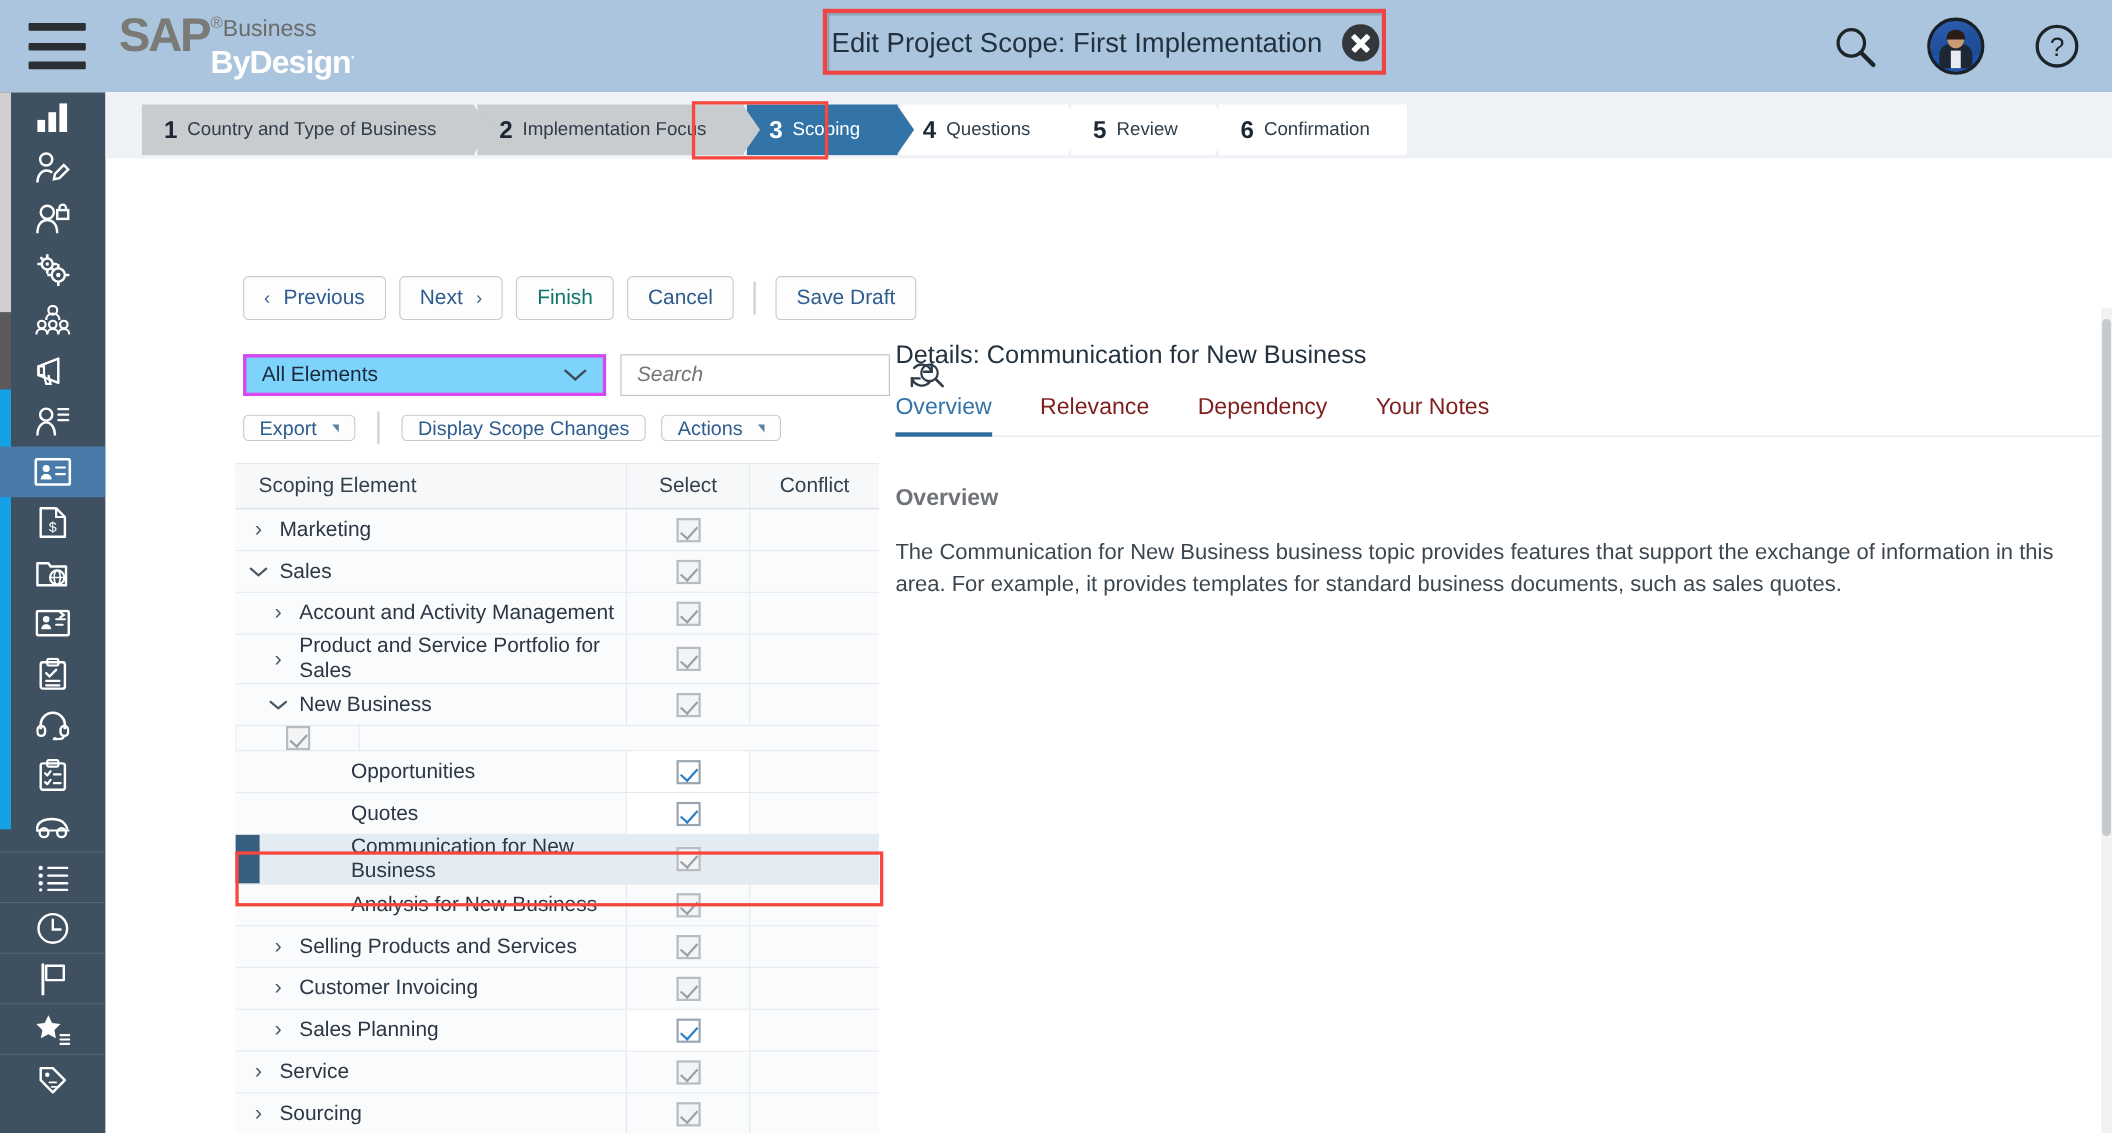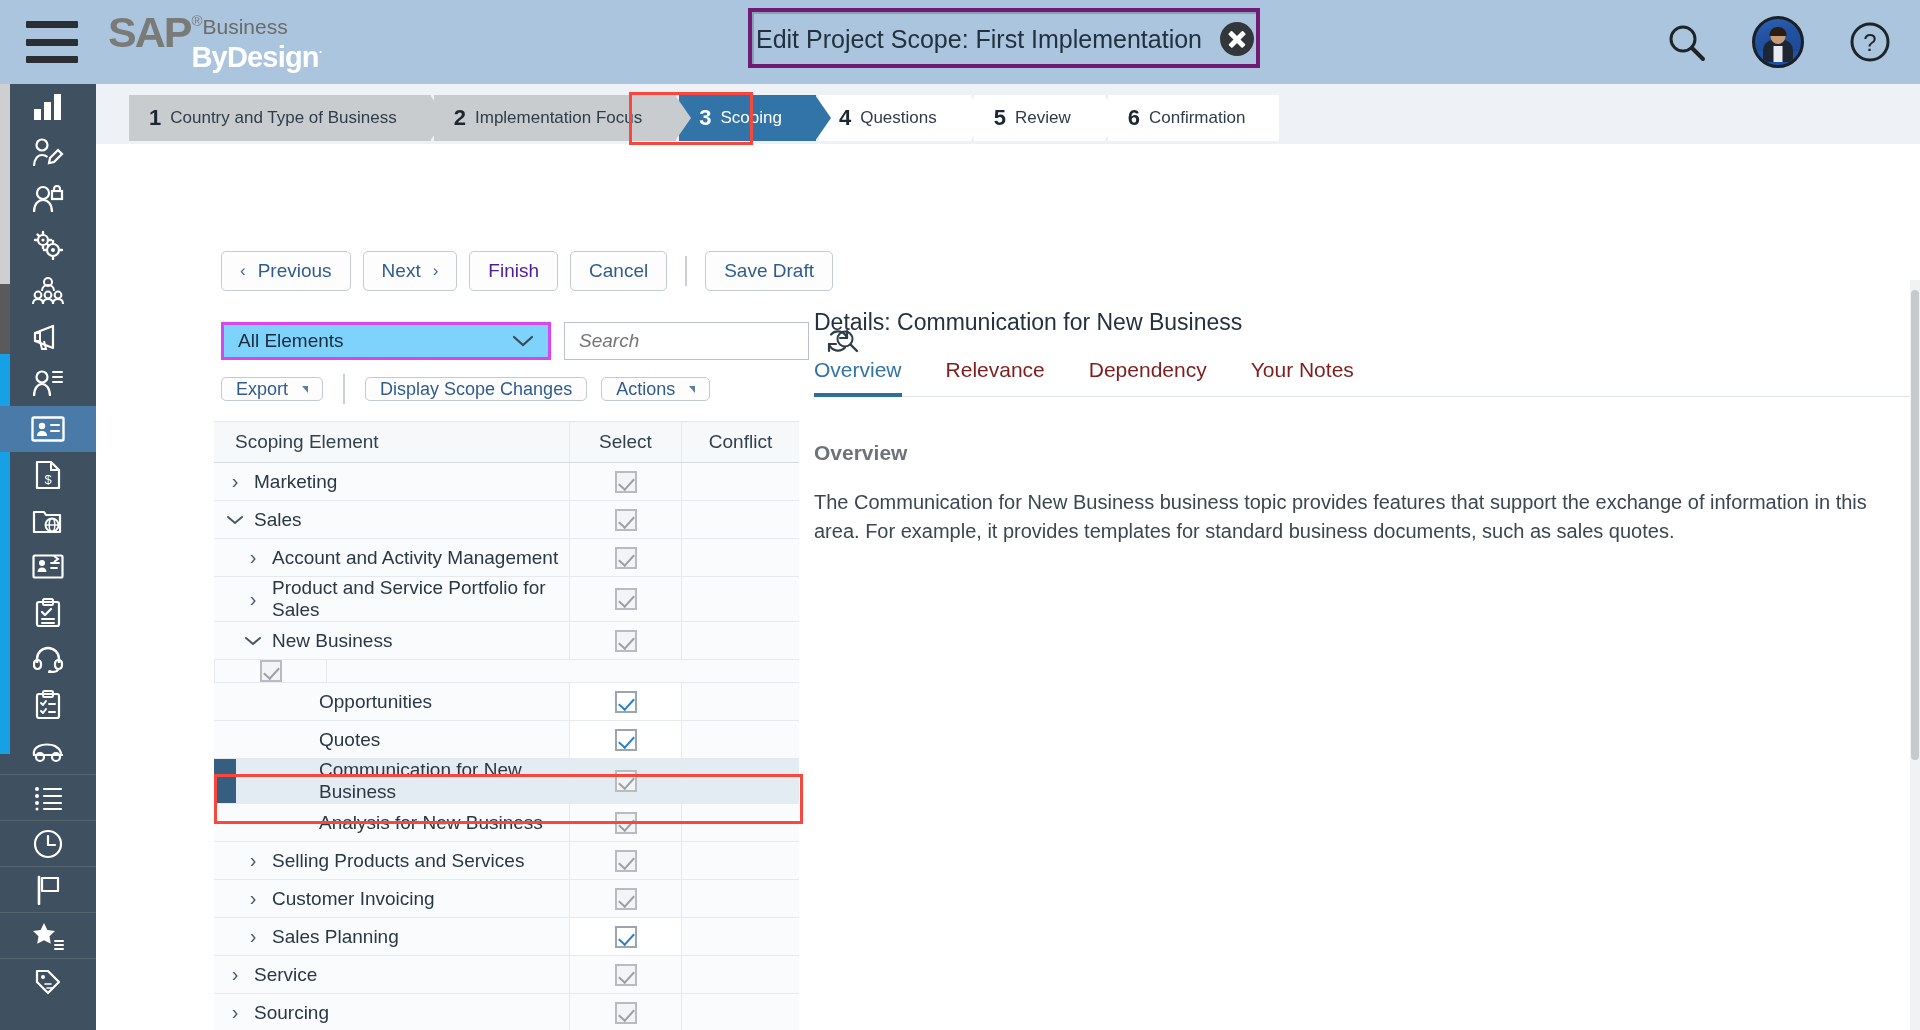--- a/index.html
+++ b/index.html
@@ -33,21 +33,21 @@
   #brand .rmark { font-size: 15px; color: #7a7a77; vertical-align: super; line-height: 18px; }
   #brand .stack { display: flex; flex-direction: column; margin-left: 1px; line-height: 1; }
   #brand .biz { font-size: 21px; color: #6b6b68; line-height: 20px; font-weight: 500; }
   #brand .byd { font-size: 29px; color: #ffffff; font-weight: bold; letter-spacing: -0.8px; line-height: 29px; }
   #brand .byd small { font-size: 13px; vertical-align: super; }
 
   
   #title-wrap {
     position: absolute; left: 748px; top: 8px;
     width: 512px; height: 60px;
-    border: 4px solid #701a75;
+    border: 4px solid #ef4444;
   }
   #title-box {
     width: 100%; height: 100%;
     background: #abc5de;
     border-top: 2px solid #8b9fb2;
     border-left: 2px solid #8b9fb2;
     display: flex; align-items: center; justify-content: center; gap: 18px;
   }
   #title-text { font-size: 25px; color: #22313f; white-space: nowrap; }
   #close-btn {
@@ -160,21 +160,21 @@
     position: absolute; left: 125px; top: 167px;
     display: flex; align-items: center; gap: 12px;
   }
   .btn {
     height: 40px; padding: 0 18px;
     background: #fdfdfd; border: 1px solid #c2cad3; border-radius: 5px;
     font-size: 19px; color: #2f5c8f; cursor: pointer;
     display: inline-flex; align-items: center; gap: 12px;
     white-space: nowrap;
   }
-  .btn.disabled { color: #4c1d95; cursor: default; }
+  .btn.disabled { color: #0f766e; cursor: default; }
   .btn .chev { font-size: 17px; color: #3a6896; }
   .vsep { width: 2px; height: 30px; background: #c9d0d8; margin: 0 6px; }
 
   
   #filterbar {
     position: absolute; left: 125px; top: 238px;
     display: flex; align-items: center; gap: 6px;
   }
   #elem-select {
     width: 330px; height: 38px;

